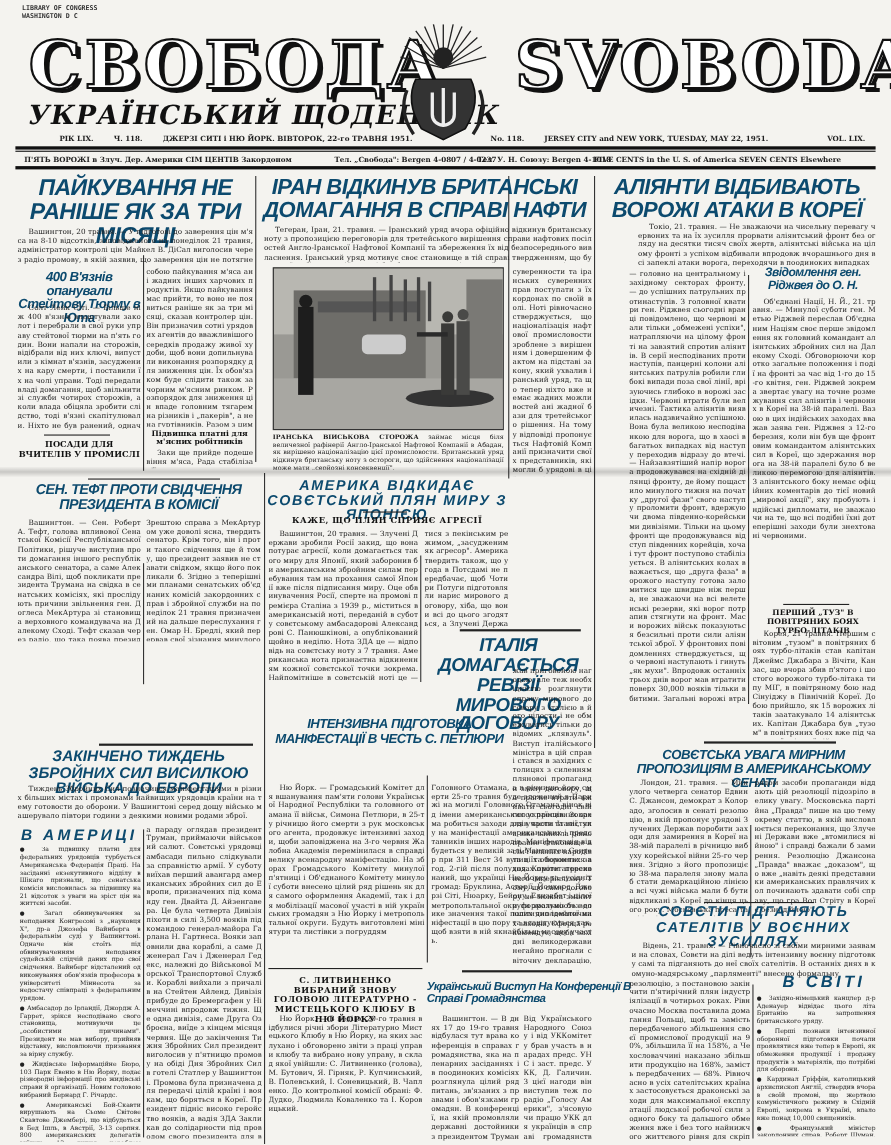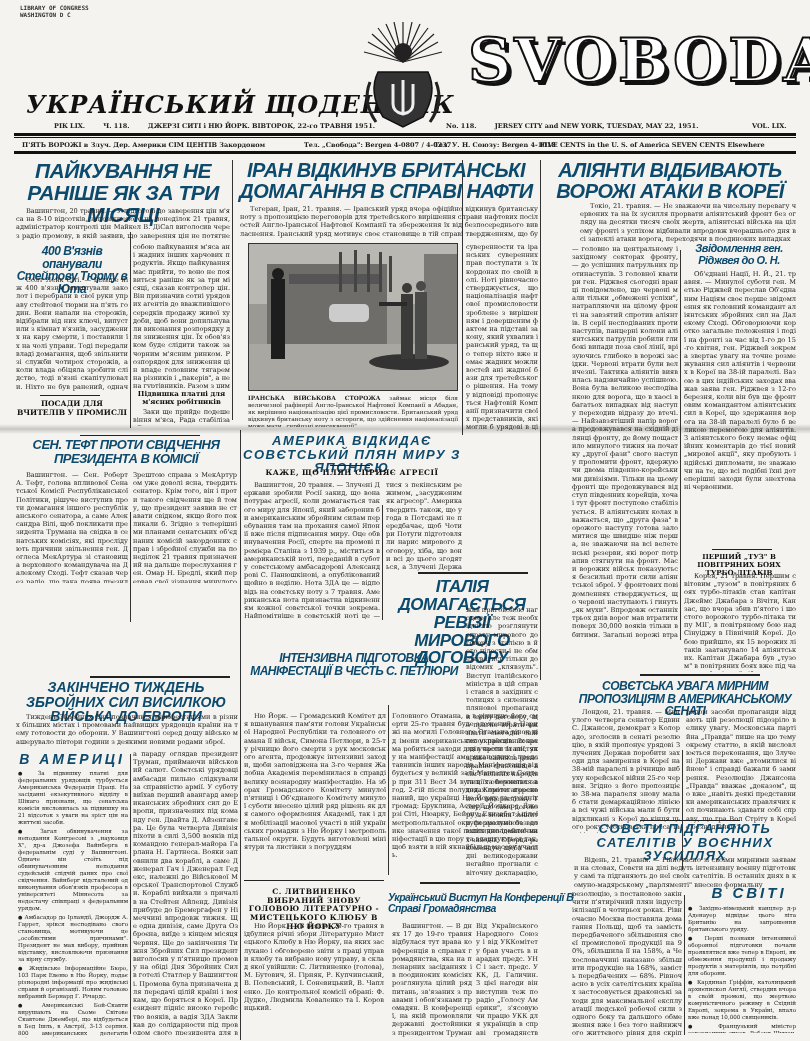--- a/index.html
+++ b/index.html
@@ -50,20 +50,21 @@
 </style>
 </head>
 <body>
 
 <div class="stamp">
   <div>LIBRARY OF CONGRESS</div>
   <div>WASHINGTON D C</div>
 </div>
 
 <div class="masthead">
+  <div class="mh-title uk">СВОБОДА</div>
   <div class="mh-title en">SVOBODA</div>
   <div class="mh-sub uk">УКРАЇНСЬКИЙ ЩОДЕННИК</div>
 
   <div class="emblem">
     <svg width="90" height="110" viewBox="0 0 90 110">
       <g stroke="#222" stroke-width="1.2">
         <line x1="45" y1="40" x2="10" y2="20"></line>
           <line x1="45" y1="40" x2="14" y2="12"></line>
         <line x1="45" y1="40" x2="20" y2="6"></line>
           <line x1="45" y1="40" x2="28" y2="2"></line>

